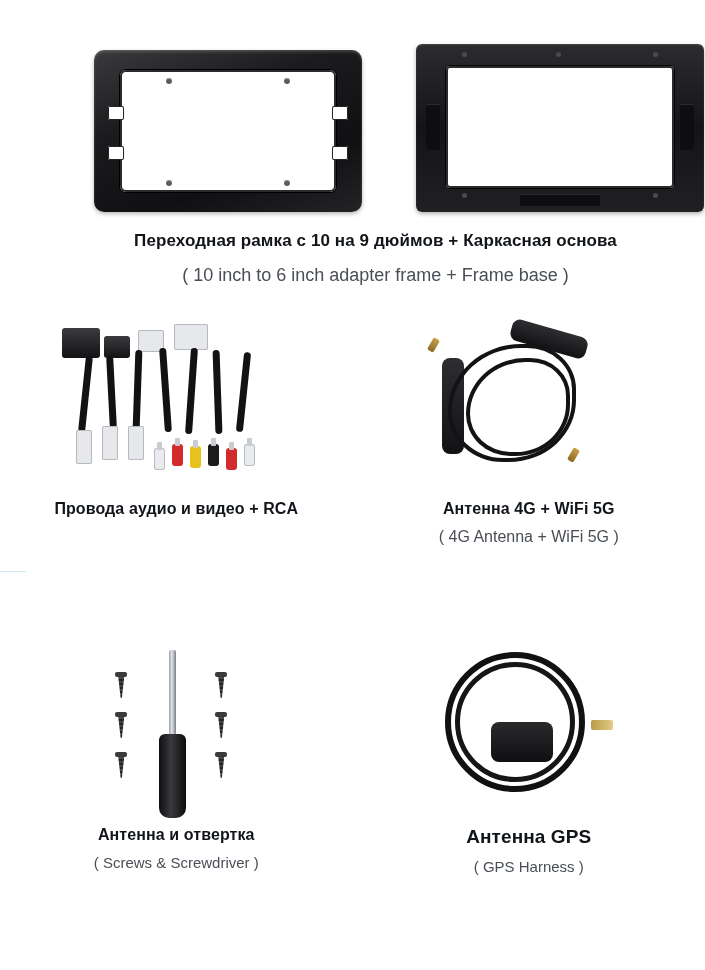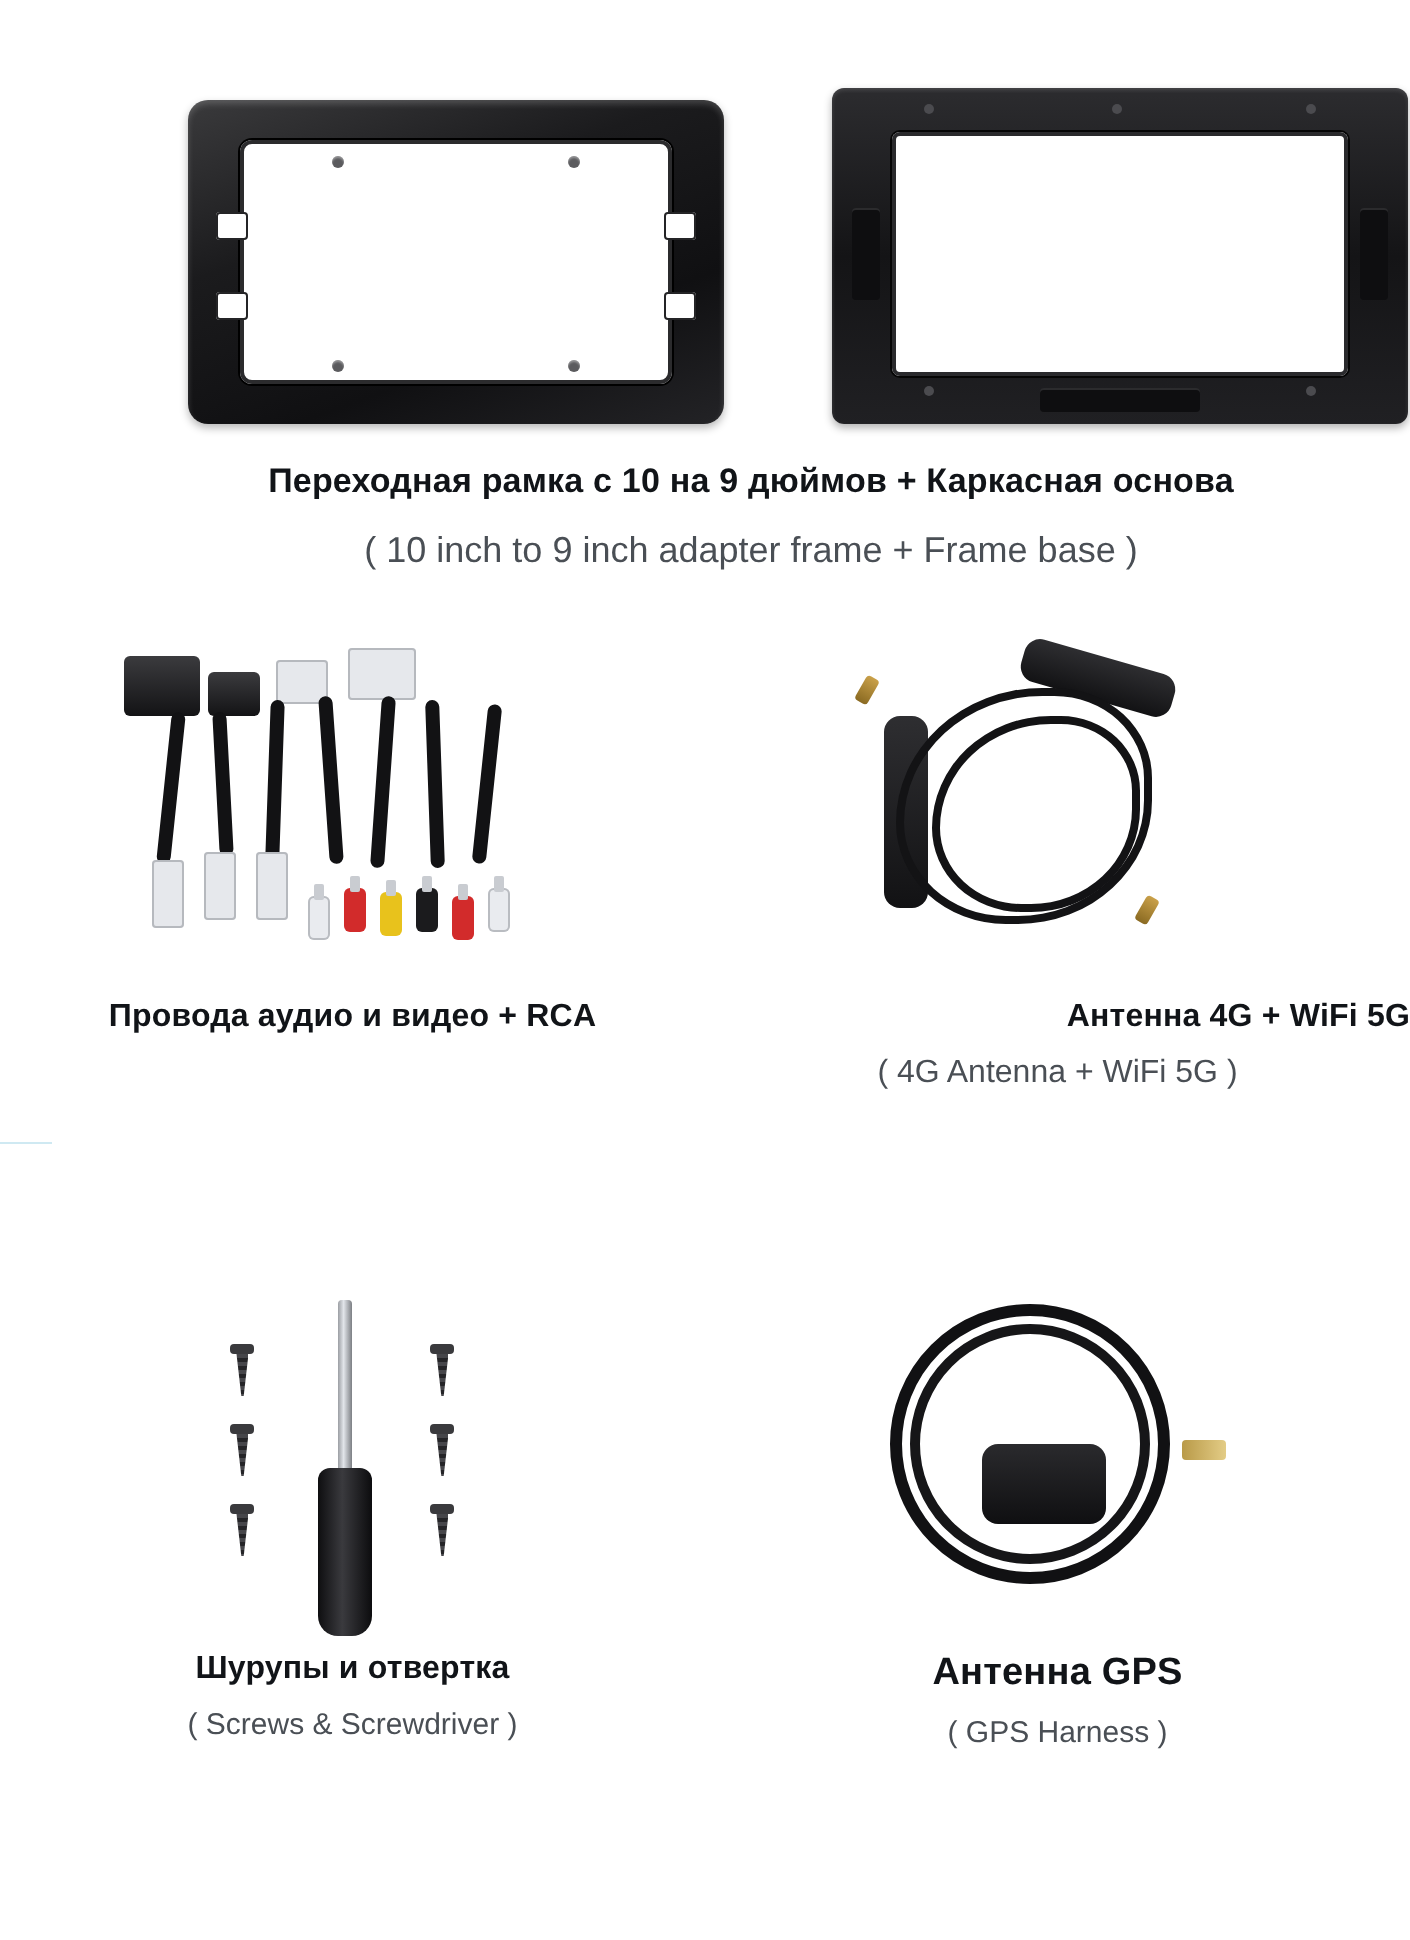--- a/index.html
+++ b/index.html
@@ -275,21 +275,21 @@
         <span class="tab" style="left:104px;bottom:6px;width:80px;height:12px;"></span>
         <span class="dot" style="left:46px;top:8px;"></span>
         <span class="dot" style="left:140px;top:8px;"></span>
         <span class="dot" style="right:46px;top:8px;"></span>
         <span class="dot" style="left:46px;bottom:14px;"></span>
         <span class="dot" style="right:46px;bottom:14px;"></span>
       </div>
     </div>
 
     <div class="caption-ru" style="font-size:17px; margin-top:24px;">Переходная рамка с 10 на 9 дюймов + Каркасная основа</div>
-    <div class="caption-en" style="font-size:18px; margin-top:14px;">( 10 inch to 9 inch adapter frame + Frame base )</div>
+    <div class="caption-en" style="font-size:18px; margin-top:14px;">( 10 inch to 6 inch adapter frame + Frame base )</div>
   </div>
 
   <div class="section" id="row2">
     <div class="two-col">
 
       <div class="col">
         <div class="art">
           <div class="harness">
             <span class="conn" style="left:16px;top:6px;width:38px;height:30px;"></span>
             <span class="conn" style="left:58px;top:14px;width:26px;height:22px;"></span>
@@ -335,21 +335,21 @@
         <div class="art">
           <div class="ant4g">
             <span class="ant-pad" style="left:28px;top:38px;width:22px;height:96px;"></span>
             <span class="ant-pad" style="left:96px;top:8px;width:78px;height:22px;transform:rotate(16deg);"></span>
             <span class="ant-loop" style="left:34px;top:24px;width:128px;height:118px;"></span>
             <span class="ant-loop" style="left:52px;top:38px;width:104px;height:98px;"></span>
             <span class="ant-tip" style="left:16px;top:18px;"></span>
             <span class="ant-tip" style="left:156px;top:128px;"></span>
           </div>
         </div>
-        <div class="caption-ru" style="font-size:16px;margin-top:12px;text-align:right;">Антенна 4G + WiFi 5G</div>
+        <div class="caption-ru" style="font-size:16px;margin-top:12px;">Антенна 4G + WiFi 5G</div>
         <div class="caption-en" style="font-size:16px;margin-top:10px;">( 4G Antenna + WiFi 5G )</div>
       </div>
     </div>
     <div class="edge-line" style="left:0;top:253px;width:26px;"></div>
   </div>
 
   <div class="section" id="row3">
     <div class="three-col">
 
 
@@ -377,21 +377,21 @@
                 <span class="body"></span>
               </span>
             <span class="screw-item" style="left:126px;top:108px;">
                 <span class="head"></span>
                 <span class="body"></span>
               </span>
             <span class="driver-blade"></span>
             <span class="driver-handle"></span>
           </div>
         </div>
-        <div class="caption-ru" style="font-size:16px;margin-top:6px;">Шурупы и отвертка</div>
+        <div class="caption-ru" style="font-size:16px;margin-top:6px;">Антенна и отвертка</div>
         <div class="caption-en" style="font-size:15px;margin-top:10px;">( Screws &amp; Screwdriver )</div>
       </div>
 
       <div class="col">
         <div class="art3">
           <div class="gps">
             <span class="gps-coil"></span>
             <span class="gps-coil2"></span>
             <span class="gps-puck"></span>
             <span class="gps-conn"></span>

